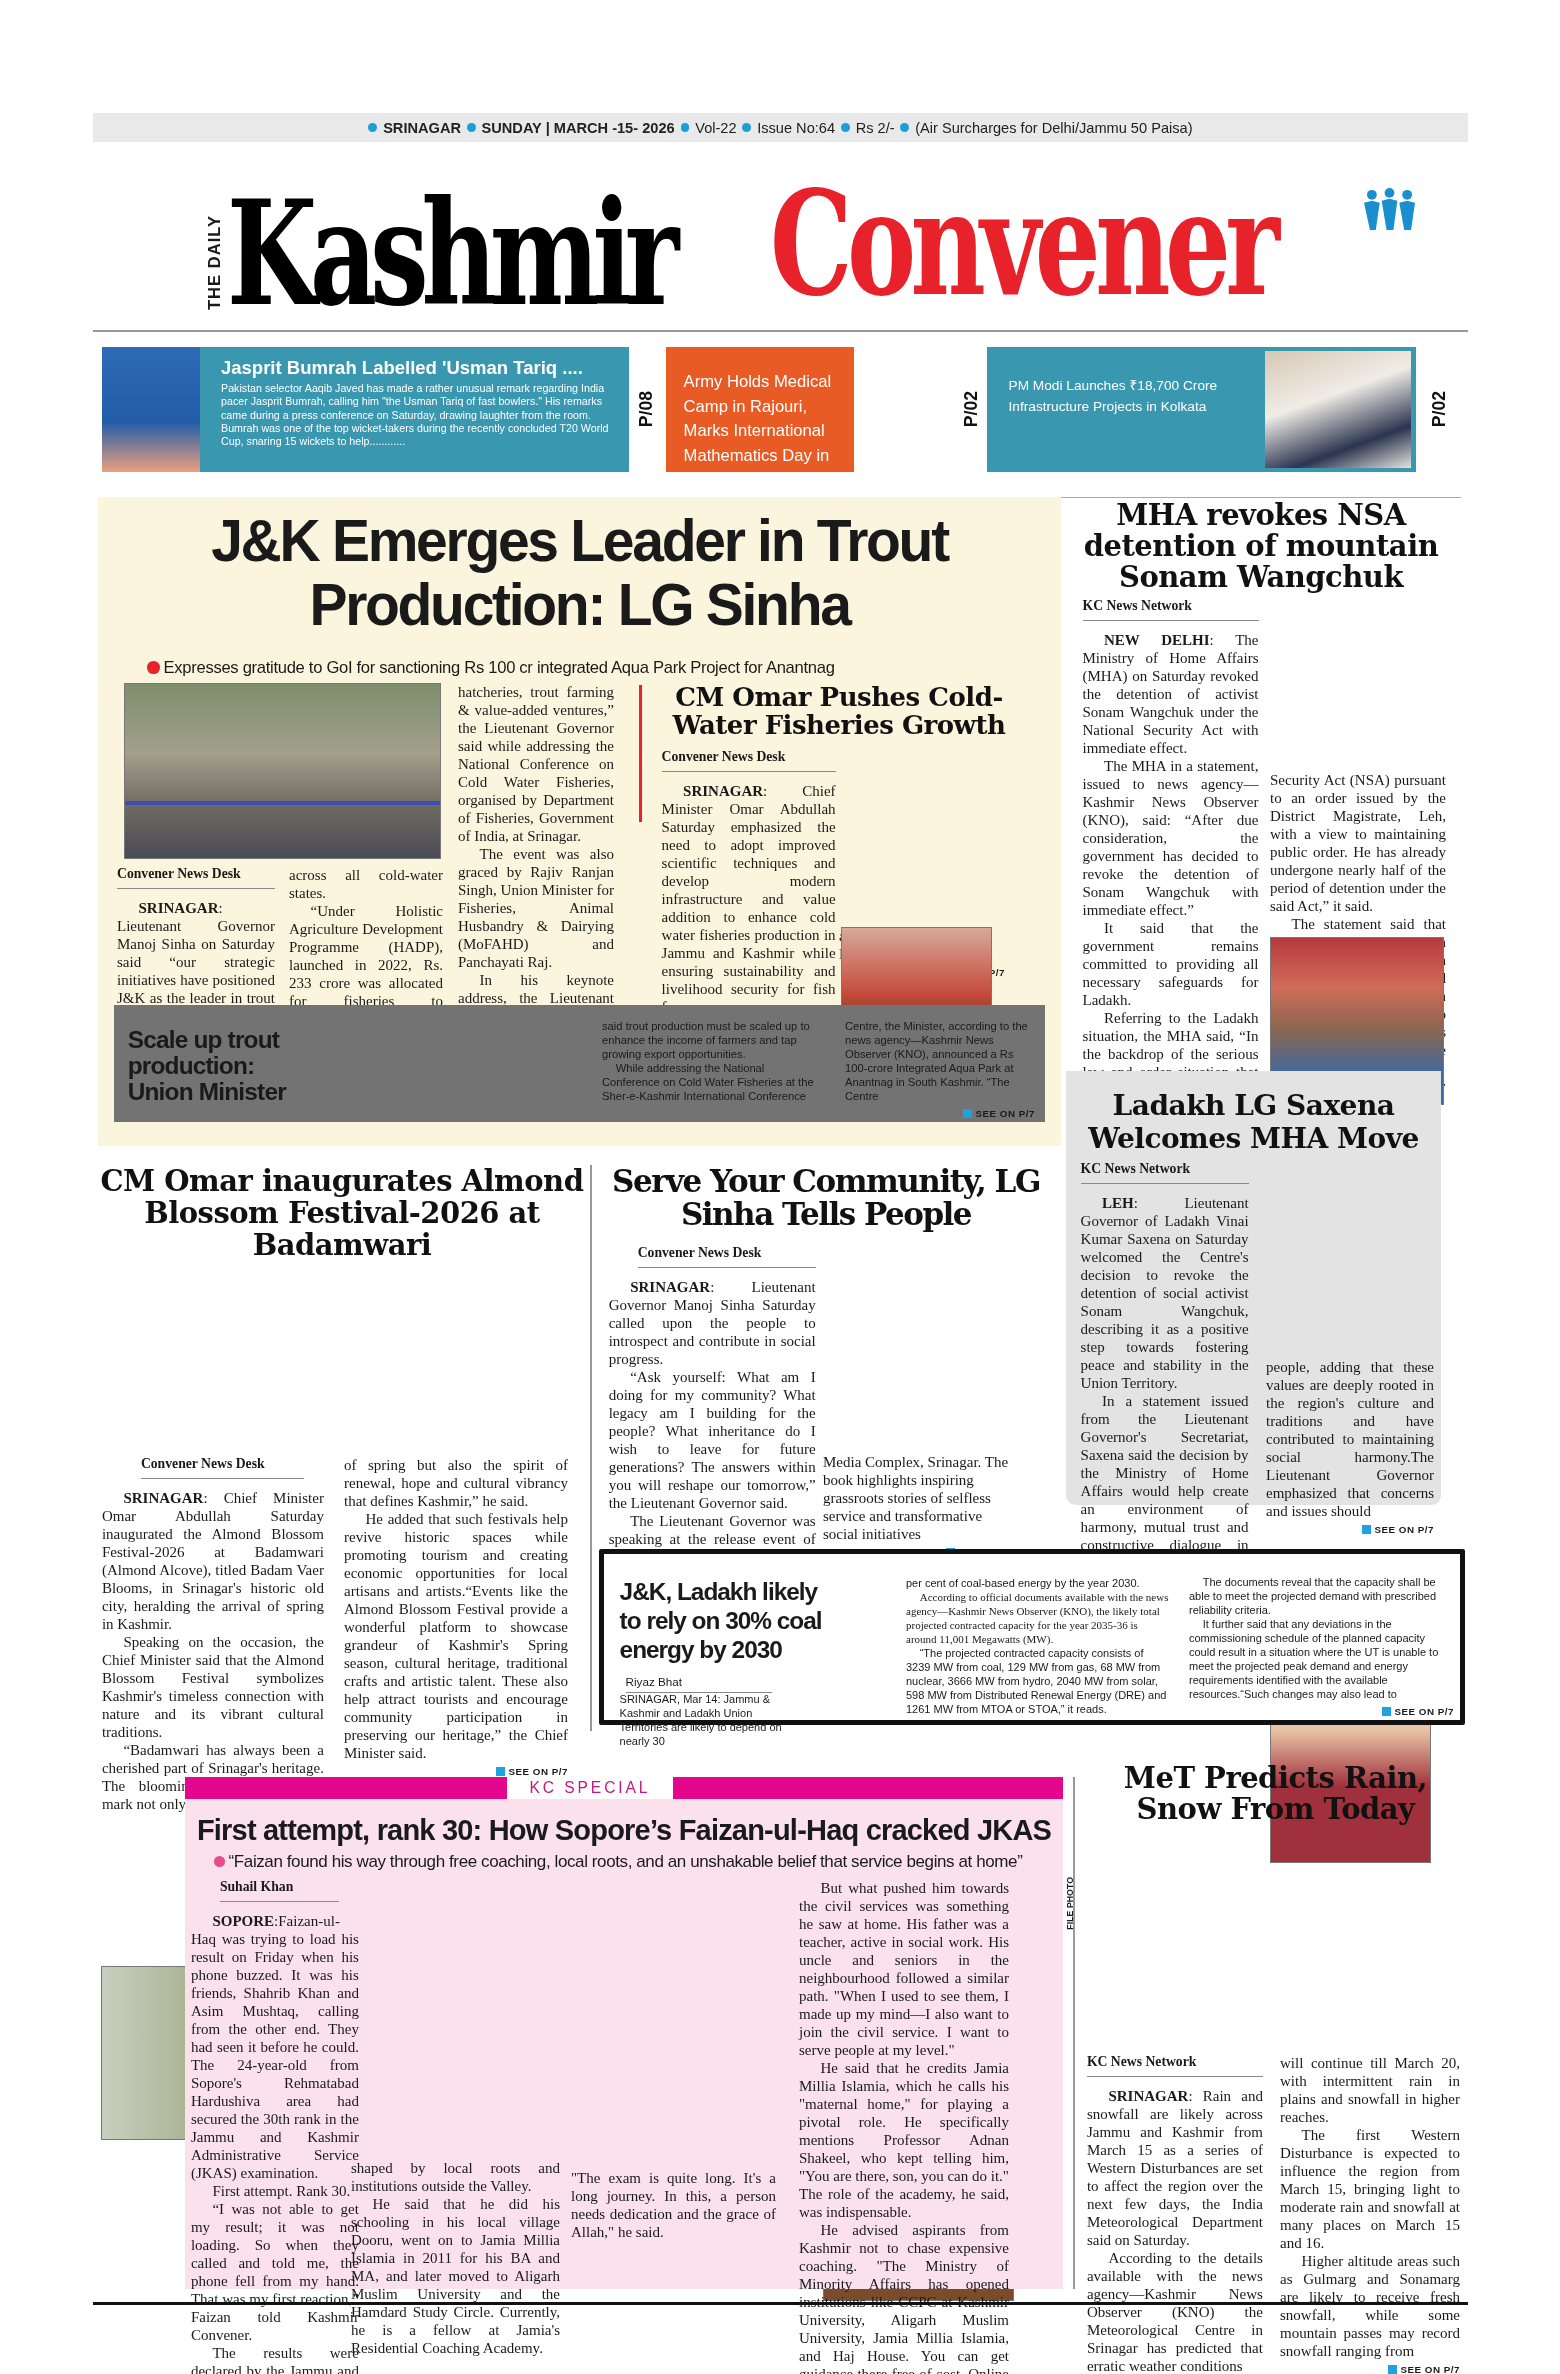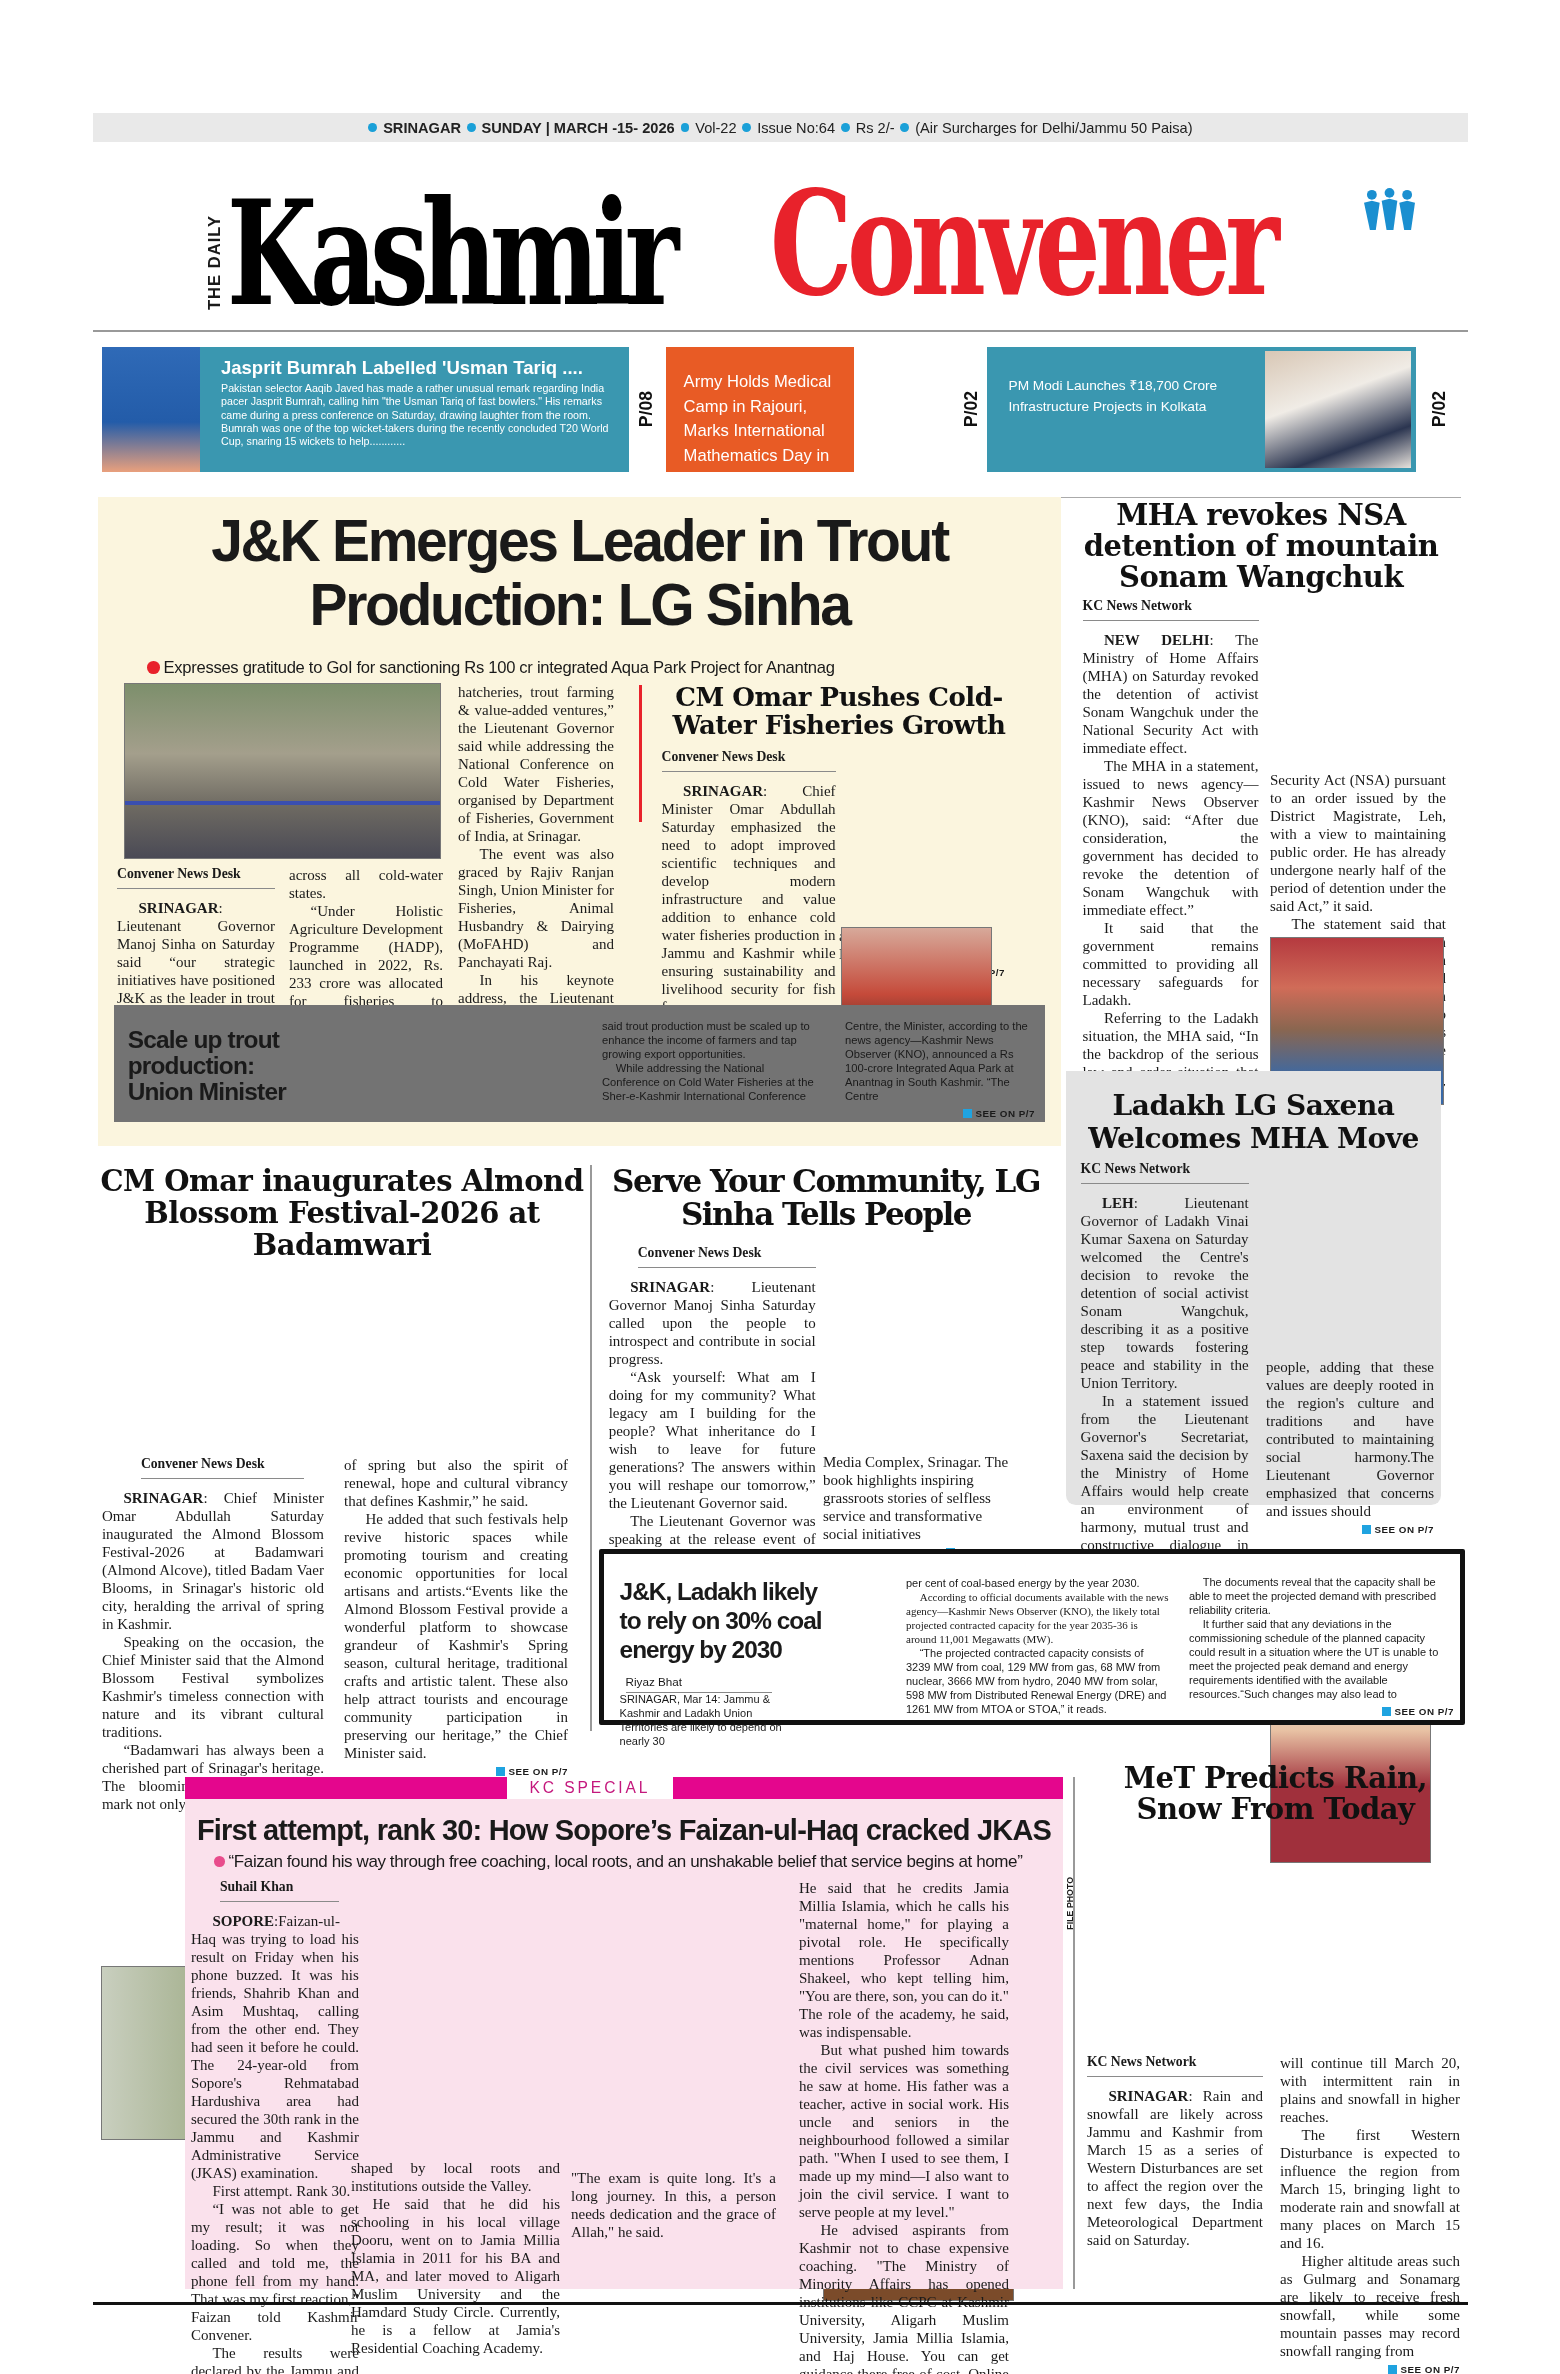--- a/index.html
+++ b/index.html
@@ -310,34 +310,35 @@
   <div style="position:absolute;left:166px;top:382px;width:209px;">
     <p class="body">shaped by local roots and institutions outside the Valley.</p>
     <p class="body">He said that he did his schooling in his local village Dooru, went on to Jamia Millia Islamia in 2011 for his BA and MA, and later moved to Aligarh Muslim University and the Hamdard Study Circle. Currently, he is a fellow at Jamia's Residential Coaching Academy.</p>
   </div>
   <div style="position:absolute;left:390px;top:275px;width:205px;">
   </div>
   <div style="position:absolute;left:386px;top:392px;width:205px;">
     <p class="body">"The exam is quite long. It's a long journey. In this, a person needs dedication and the grace of Allah," he said.</p>
   </div>
   <div style="position:absolute;left:614px;top:102px;width:210px;">
+    <p class="body first">But what pushed him towards the civil services was something he saw at home. His father was a teacher, active in social work. His uncle and seniors in the neighbourhood followed a similar path. "When I used to see them, I made up my mind—I also want to join the civil service. I want to serve people at my level."</p>
     <p class="body">He said that he credits Jamia Millia Islamia, which he calls his "maternal home," for playing a pivotal role. He specifically mentions Professor Adnan Shakeel, who kept telling him, "You are there, son, you can do it." The role of the academy, he said, was indispensable.</p>
-    <p class="body first">But what pushed him towards the civil services was something he saw at home. His father was a teacher, active in social work. His uncle and seniors in the neighbourhood followed a similar path. "When I used to see them, I made up my mind—I also want to join the civil service. I want to serve people at my level."</p>
     <p class="body">He advised aspirants from Kashmir not to chase expensive coaching. "The Ministry of Minority Affairs has opened institutions like CCPC at Kashmir University, Aligarh Muslim University, Jamia Millia Islamia, and Haj House. You can get guidance there free of cost. Online material is available. Use all this."</p>
 
   </div>
 </div>
 
 <div id="kc-rule" class="abs"></div>
 
 <div id="met" class="abs">
   <h2 class="hl-serif">MeT Predicts Rain, Snow From Today</h2>
   <div style="position:absolute;left:3.9px;top:291px;width:176px;">
     <div class="byline">KC News Network</div>
     <p class="body first"><span class="dateline">SRINAGAR</span><span>: Rain and snowfall are likely across Jammu and Kashmir from March 15 as a series of Western Disturbances are set to affect the region over the next few days, the India Meteorological Department said on Saturday.</span></p>
+    <p class="body">According to the details available with the news agency—Kashmir News Observer (KNO) the Meteorological Centre in Srinagar has predicted that erratic weather conditions</p>
   </div>
   <div style="position:absolute;left:197px;top:291px;width:180px;">
     <p class="body">will continue till March 20, with intermittent rain in plains and snowfall in higher reaches.</p>
     <p class="body">The first Western Disturbance is expected to influence the region from March 15, bringing light to moderate rain and snowfall at many places on March 15 and 16.</p>
     <p class="body">Higher altitude areas such as Gulmarg and Sonamarg are likely to receive fresh snowfall, while some mountain passes may record snowfall ranging from</p>
     <div class="see"><span class="sq"></span><span>SEE ON P/7</span></div>
   </div>
 </div>
 
 <div id="met-file" class="abs"><span>FILE PHOTO</span></div>

